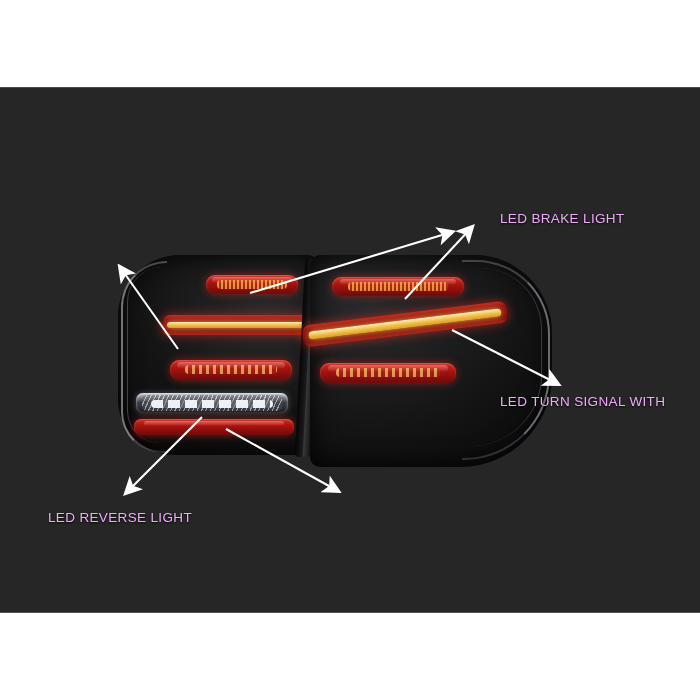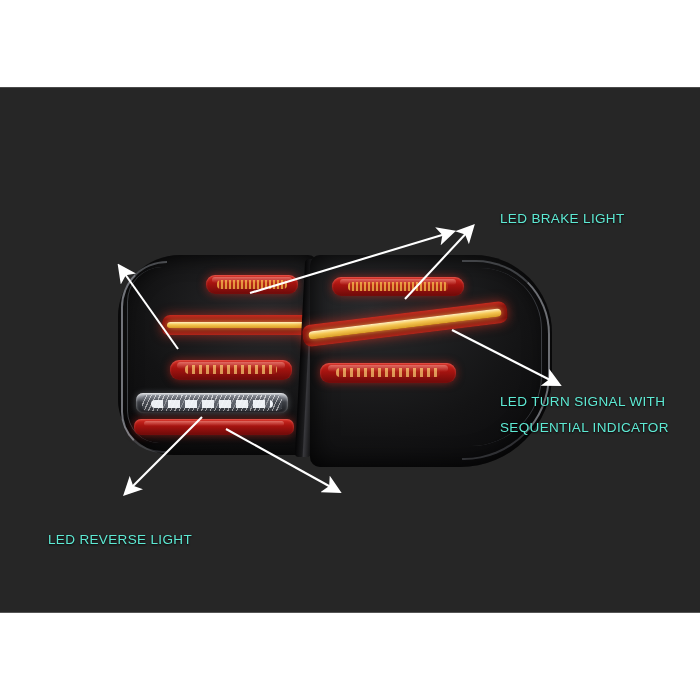--- a/index.html
+++ b/index.html
@@ -137,21 +137,21 @@
   .bar-clear .lens{
     position:absolute;left:10%;top:34%;width:80%;height:40%;
     background:repeating-linear-gradient(90deg,
       rgba(245,248,252,.95) 0px, rgba(245,248,252,.95) 12px,
       rgba(120,125,135,.5) 12px, rgba(120,125,135,.5) 17px);
     border-radius:4px;
   }
 
   
   .label{
-    position:absolute;color:#5eead4;
+    position:absolute;color:#f0abfc;
     font-family:"Liberation Sans",sans-serif;
     font-size:13.5px;letter-spacing:.35px;white-space:nowrap;
     text-shadow:0 1px 2px rgba(0,0,0,.9);
   }
 
   
   #arrows{position:absolute;left:0;top:0;width:700px;height:526px;pointer-events:none;}
 </style>
 </head>
 <body>
@@ -224,19 +224,18 @@
 
       <line x1="202" y1="330" x2="126" y2="406" stroke="#ffffff" stroke-width="2.1" marker-end="url(#ah)"></line>
 
       <line x1="226" y1="342" x2="338" y2="404" stroke="#ffffff" stroke-width="2.1" marker-end="url(#ah)"></line>
     </svg>
 
 
     <div class="label" style="left:500px;top:124px;">LED BRAKE LIGHT</div>
 
     <div class="label" style="left:500px;top:307px;">LED TURN SIGNAL WITH</div>
-    <div class="label" style="left:500px;top:333px;">SEQUENTIAL INDICATOR</div>
-
-    <div class="label" style="left:48px;top:445px;">LED REVERSE LIGHT</div>
+
+    <div class="label" style="left:48px;top:423px;">LED REVERSE LIGHT</div>
 
 
   </div>
 </div>
 
 </body></html>

